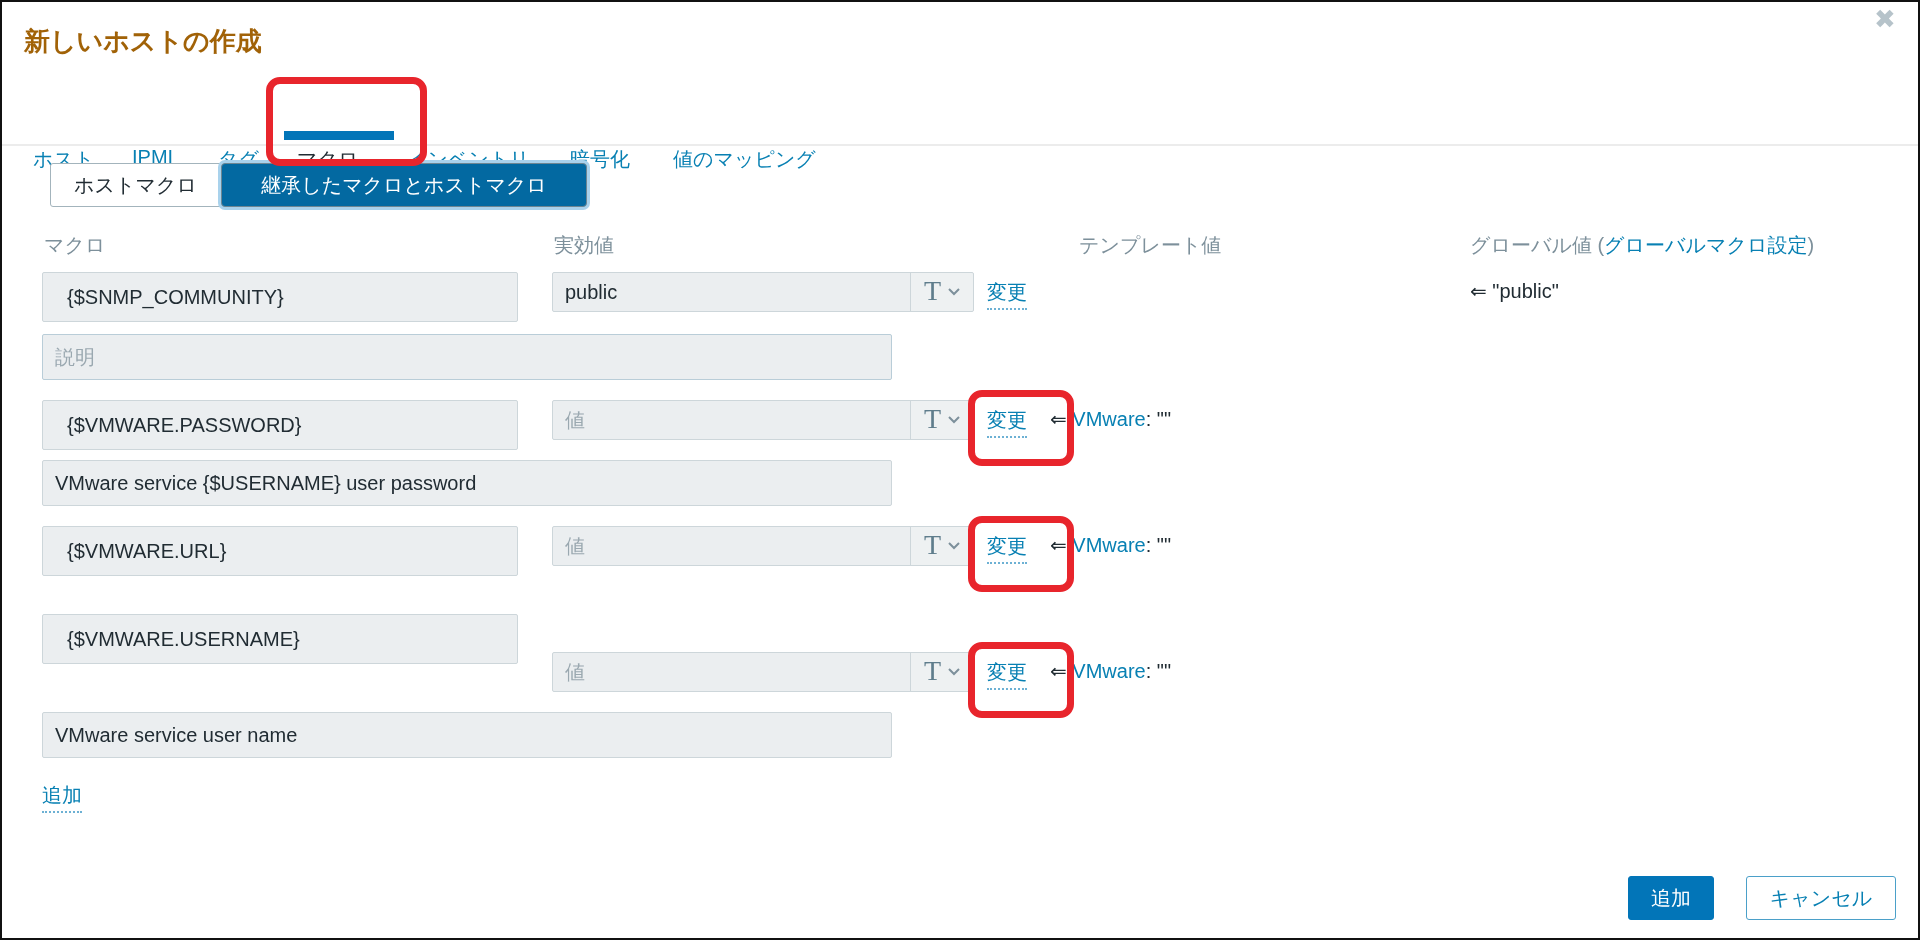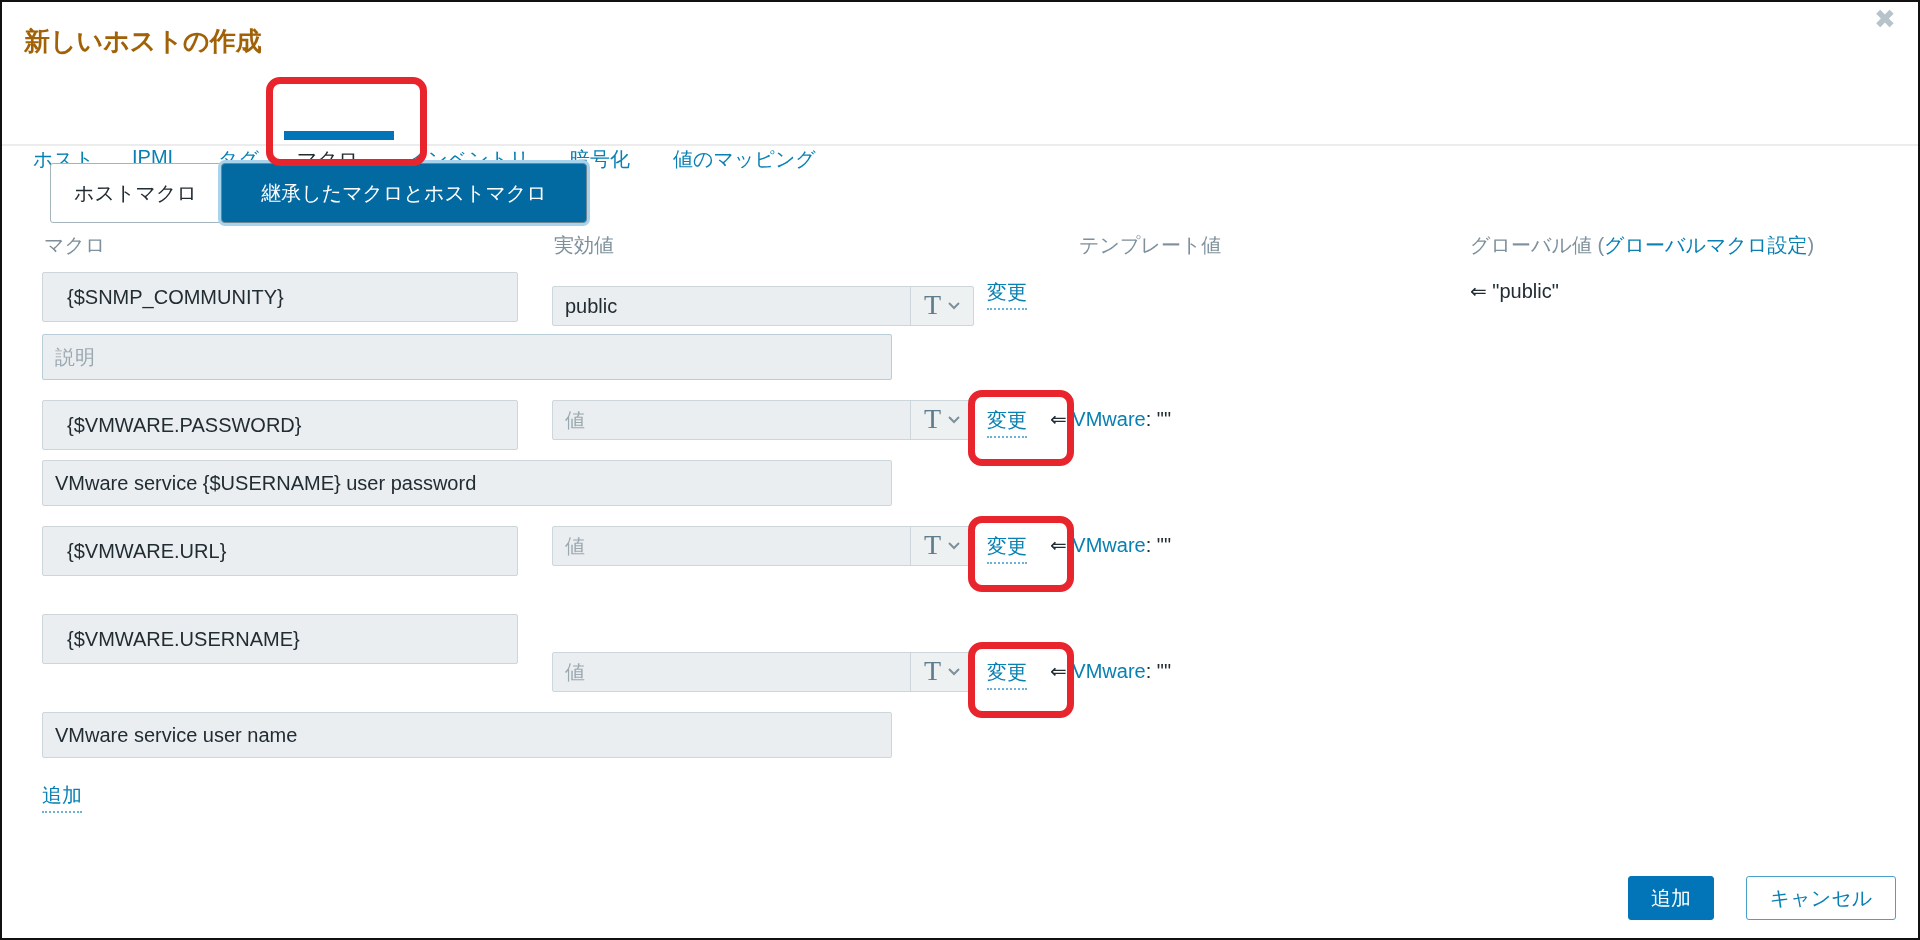--- a/index.html
+++ b/index.html
@@ -7,21 +7,21 @@
     position:relative;width:1916px;height:936px;background:#fff;
     border:2px solid #111;overflow:hidden;
     font-family:"Liberation Sans","DejaVu Sans",sans-serif;color:#212c33;
   }
   .title{position:absolute;left:22px;top:22px;font-size:26px;font-weight:bold;color:#a16207;white-space:nowrap;}
   .close{position:absolute;left:1872px;top:2px;font-size:26px;font-weight:bold;color:#b6c3ca;cursor:pointer;line-height:1.2;}
   .tab{position:absolute;top:96px;font-size:20px;color:#0880b3;cursor:pointer;white-space:nowrap;margin-top:48px;}
   .tab.active{color:#212c33;}
   .tab-underline{position:absolute;left:282px;top:129px;width:110px;height:9px;background:#0275b8;}
   .separator{position:absolute;left:0;top:142px;width:100%;height:2px;background:#ececec;}
-  .seg{position:absolute;top:161px;height:60px;box-sizing:border-box;font-size:20px;display:flex;align-items:center;justify-content:center;cursor:pointer;white-space:nowrap;}
+  .seg{position:absolute;top:161px;height:44px;box-sizing:border-box;font-size:20px;display:flex;align-items:center;justify-content:center;cursor:pointer;white-space:nowrap;}
   .seg-left{left:48px;width:171px;background:#fff;border:1px solid #a3b4bc;border-radius:3px 0 0 3px;color:#212c33;}
   .seg-right{left:219px;width:366px;background:#0369a1;color:#fff;border:1px solid #6e8692;border-radius:4px;box-shadow:0 0 0 3px #a9d2ec;}
   .hdr{position:absolute;top:230px;font-size:20px;color:#7d909b;white-space:nowrap;}
   .hdr a{color:#0880b3;text-decoration:none;cursor:pointer;}
   .input{position:absolute;box-sizing:border-box;background:#ebeef0;border:1px solid #cdd6da;border-radius:2px;
          font-family:"Liberation Sans","DejaVu Sans",sans-serif;font-size:20px;color:#212c33;}
   input.macro-input{left:40px;width:476px;height:50px;padding:0 24px;}
   textarea.desc{left:40px;width:850px;height:46px;padding:9px 12px;resize:none;overflow:hidden;line-height:26px;}
   textarea.desc.empty{border-color:#b9cdd8;}
   ::placeholder{color:#9aa8b0;opacity:1;}
@@ -71,21 +71,21 @@
 
   <div class="seg seg-left">ホストマクロ</div>
   <div class="seg seg-right">継承したマクロとホストマクロ</div>
 
   <div class="hdr" style="left:42px">マクロ</div>
   <div class="hdr" style="left:552px">実効値</div>
   <div class="hdr" style="left:1077px">テンプレート値</div>
   <div class="hdr" style="left:1468px"><span>グローバル値 (</span><a>グローバルマクロ設定</a><span>)</span></div>
 
   <input class="input macro-input" style="top: 270px;" value="{$SNMP_COMMUNITY}">
-  <div class="value-group" style="top:284px">
+  <div class="value-group" style="top:270px">
     <input value="public" style="">
     <div class="t-btn">
       <span class="t-glyph">T</span>
       <svg class="chev" width="12" height="8" viewBox="0 0 12 8">
           <path d="M1 1 L6 6 L11 1" fill="none" stroke="#7d909b" stroke-width="2"></path>
         </svg>
     </div>
   </div>
   <a class="link action-link" style="top:277px">変更</a>
   <div class="globval"><span>⇐</span>&nbsp;<span>"public"</span></div>

